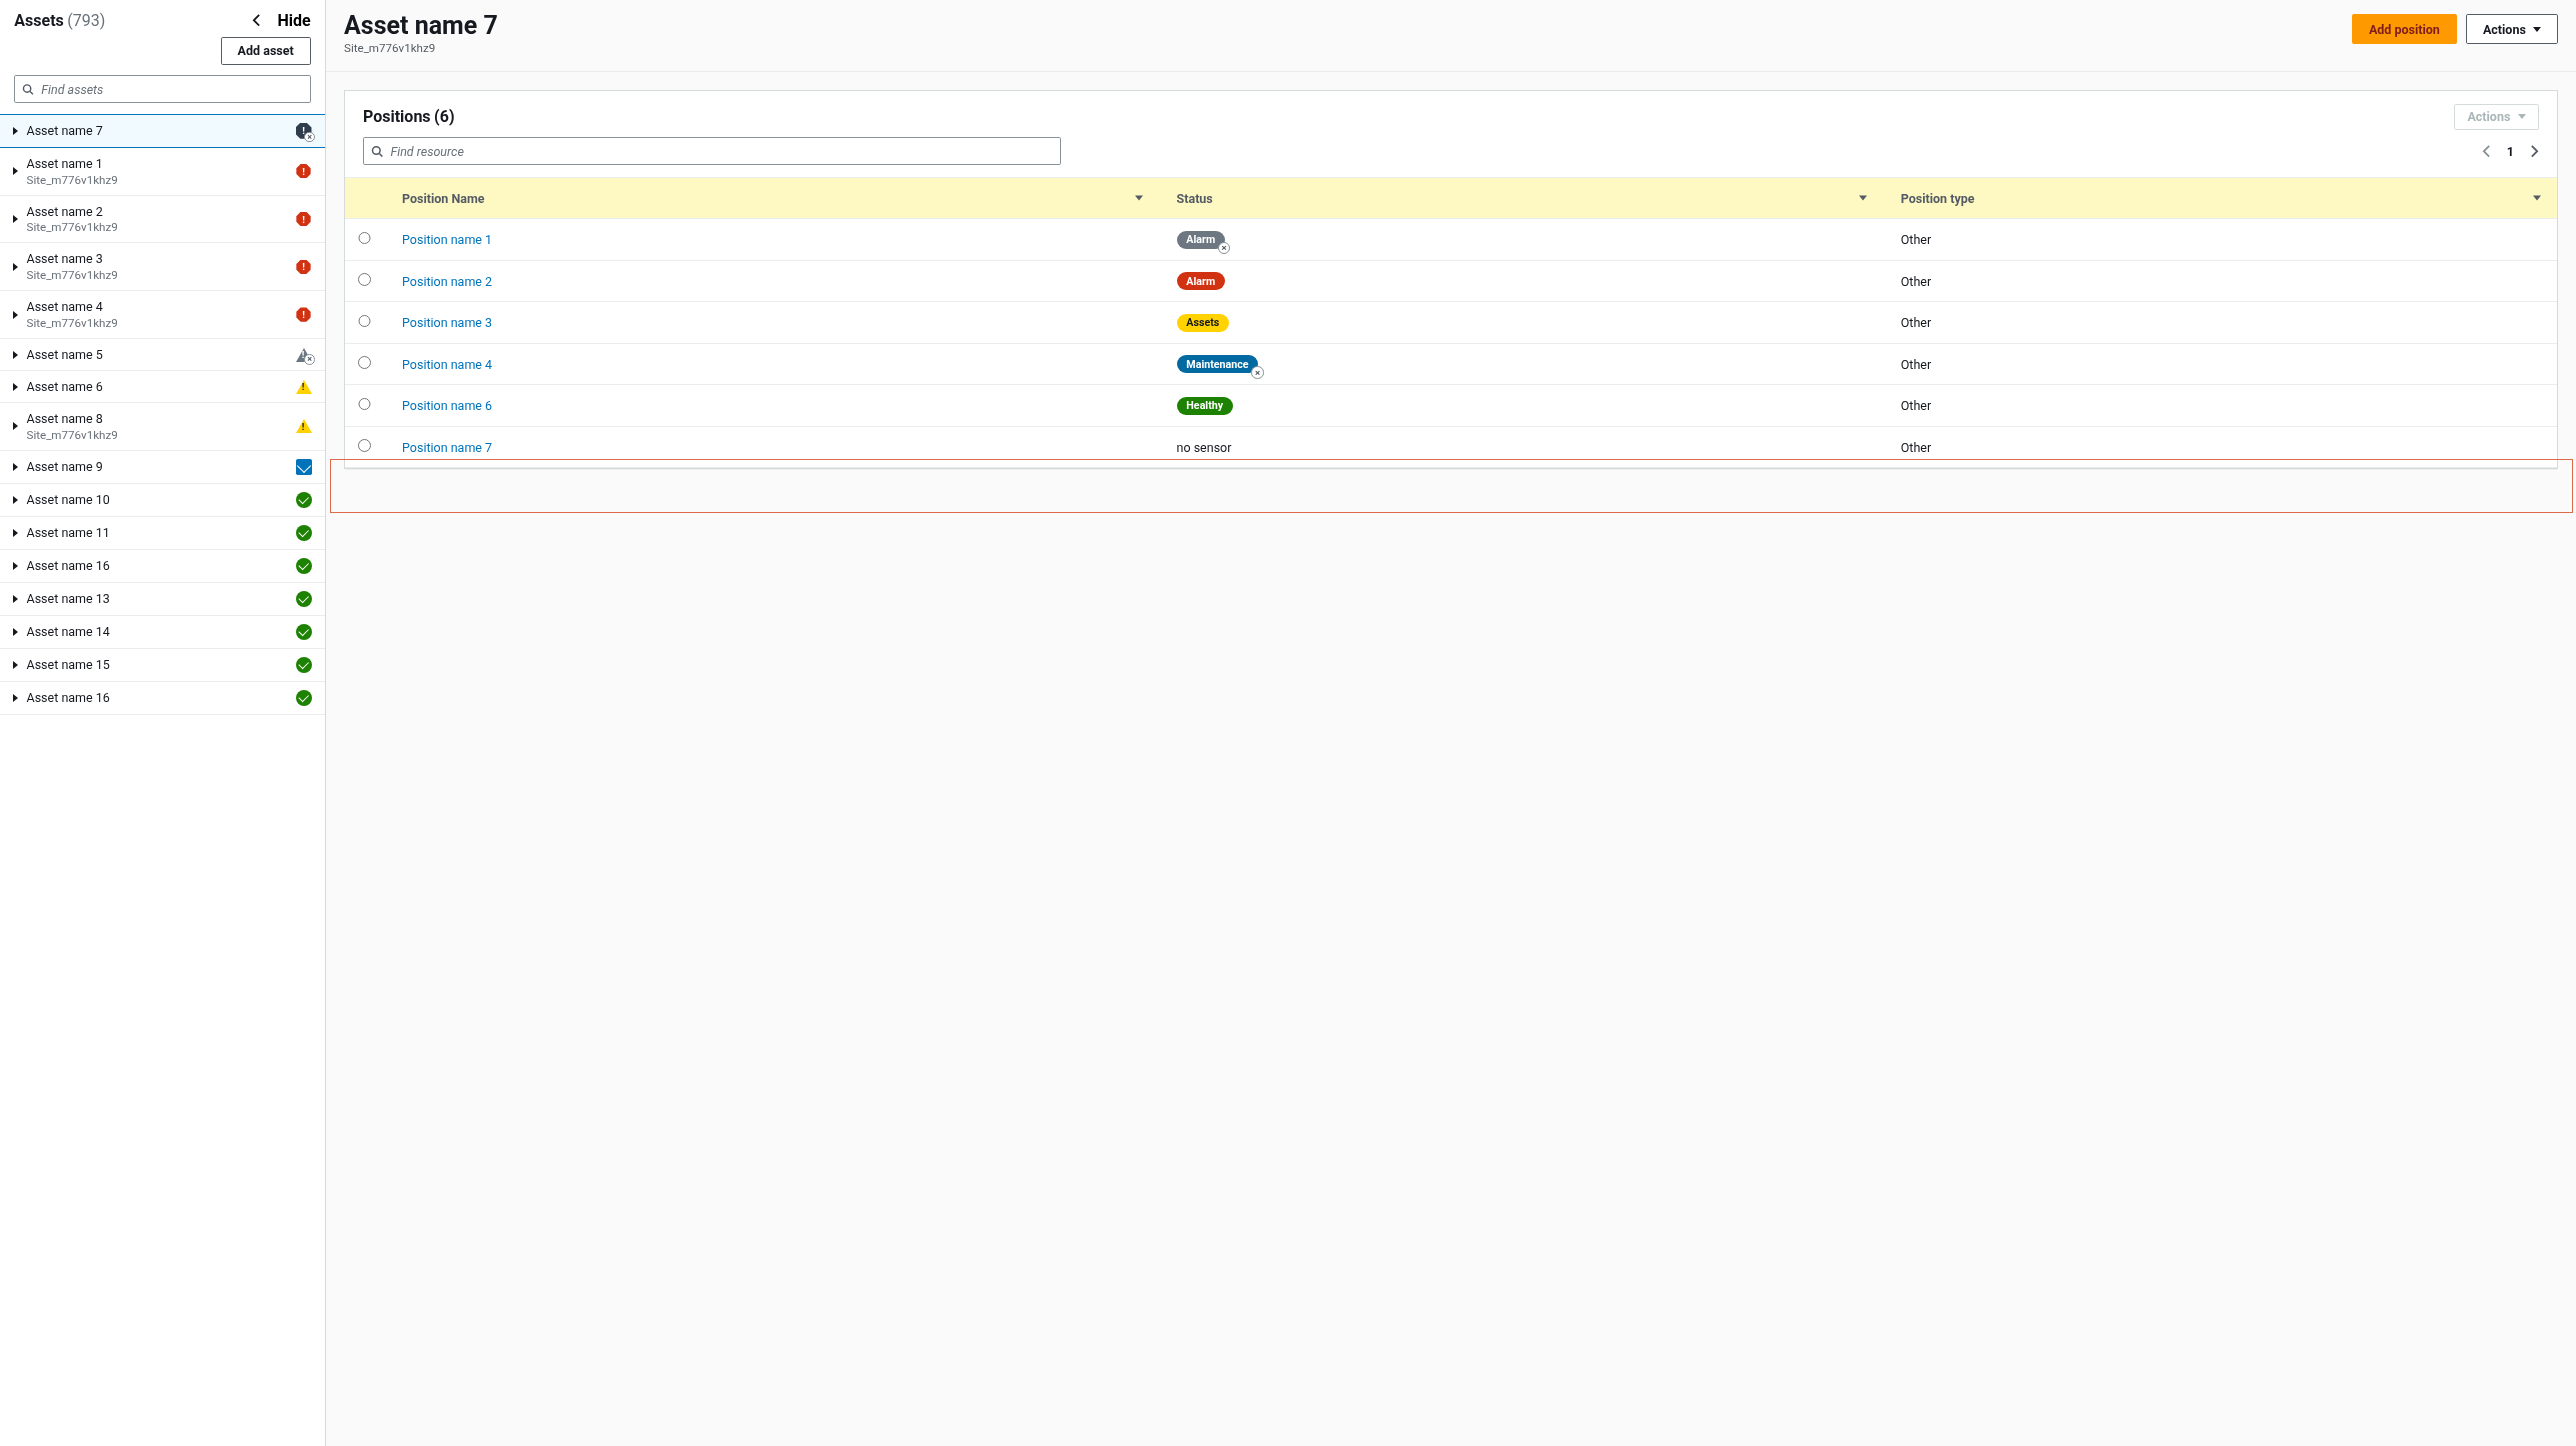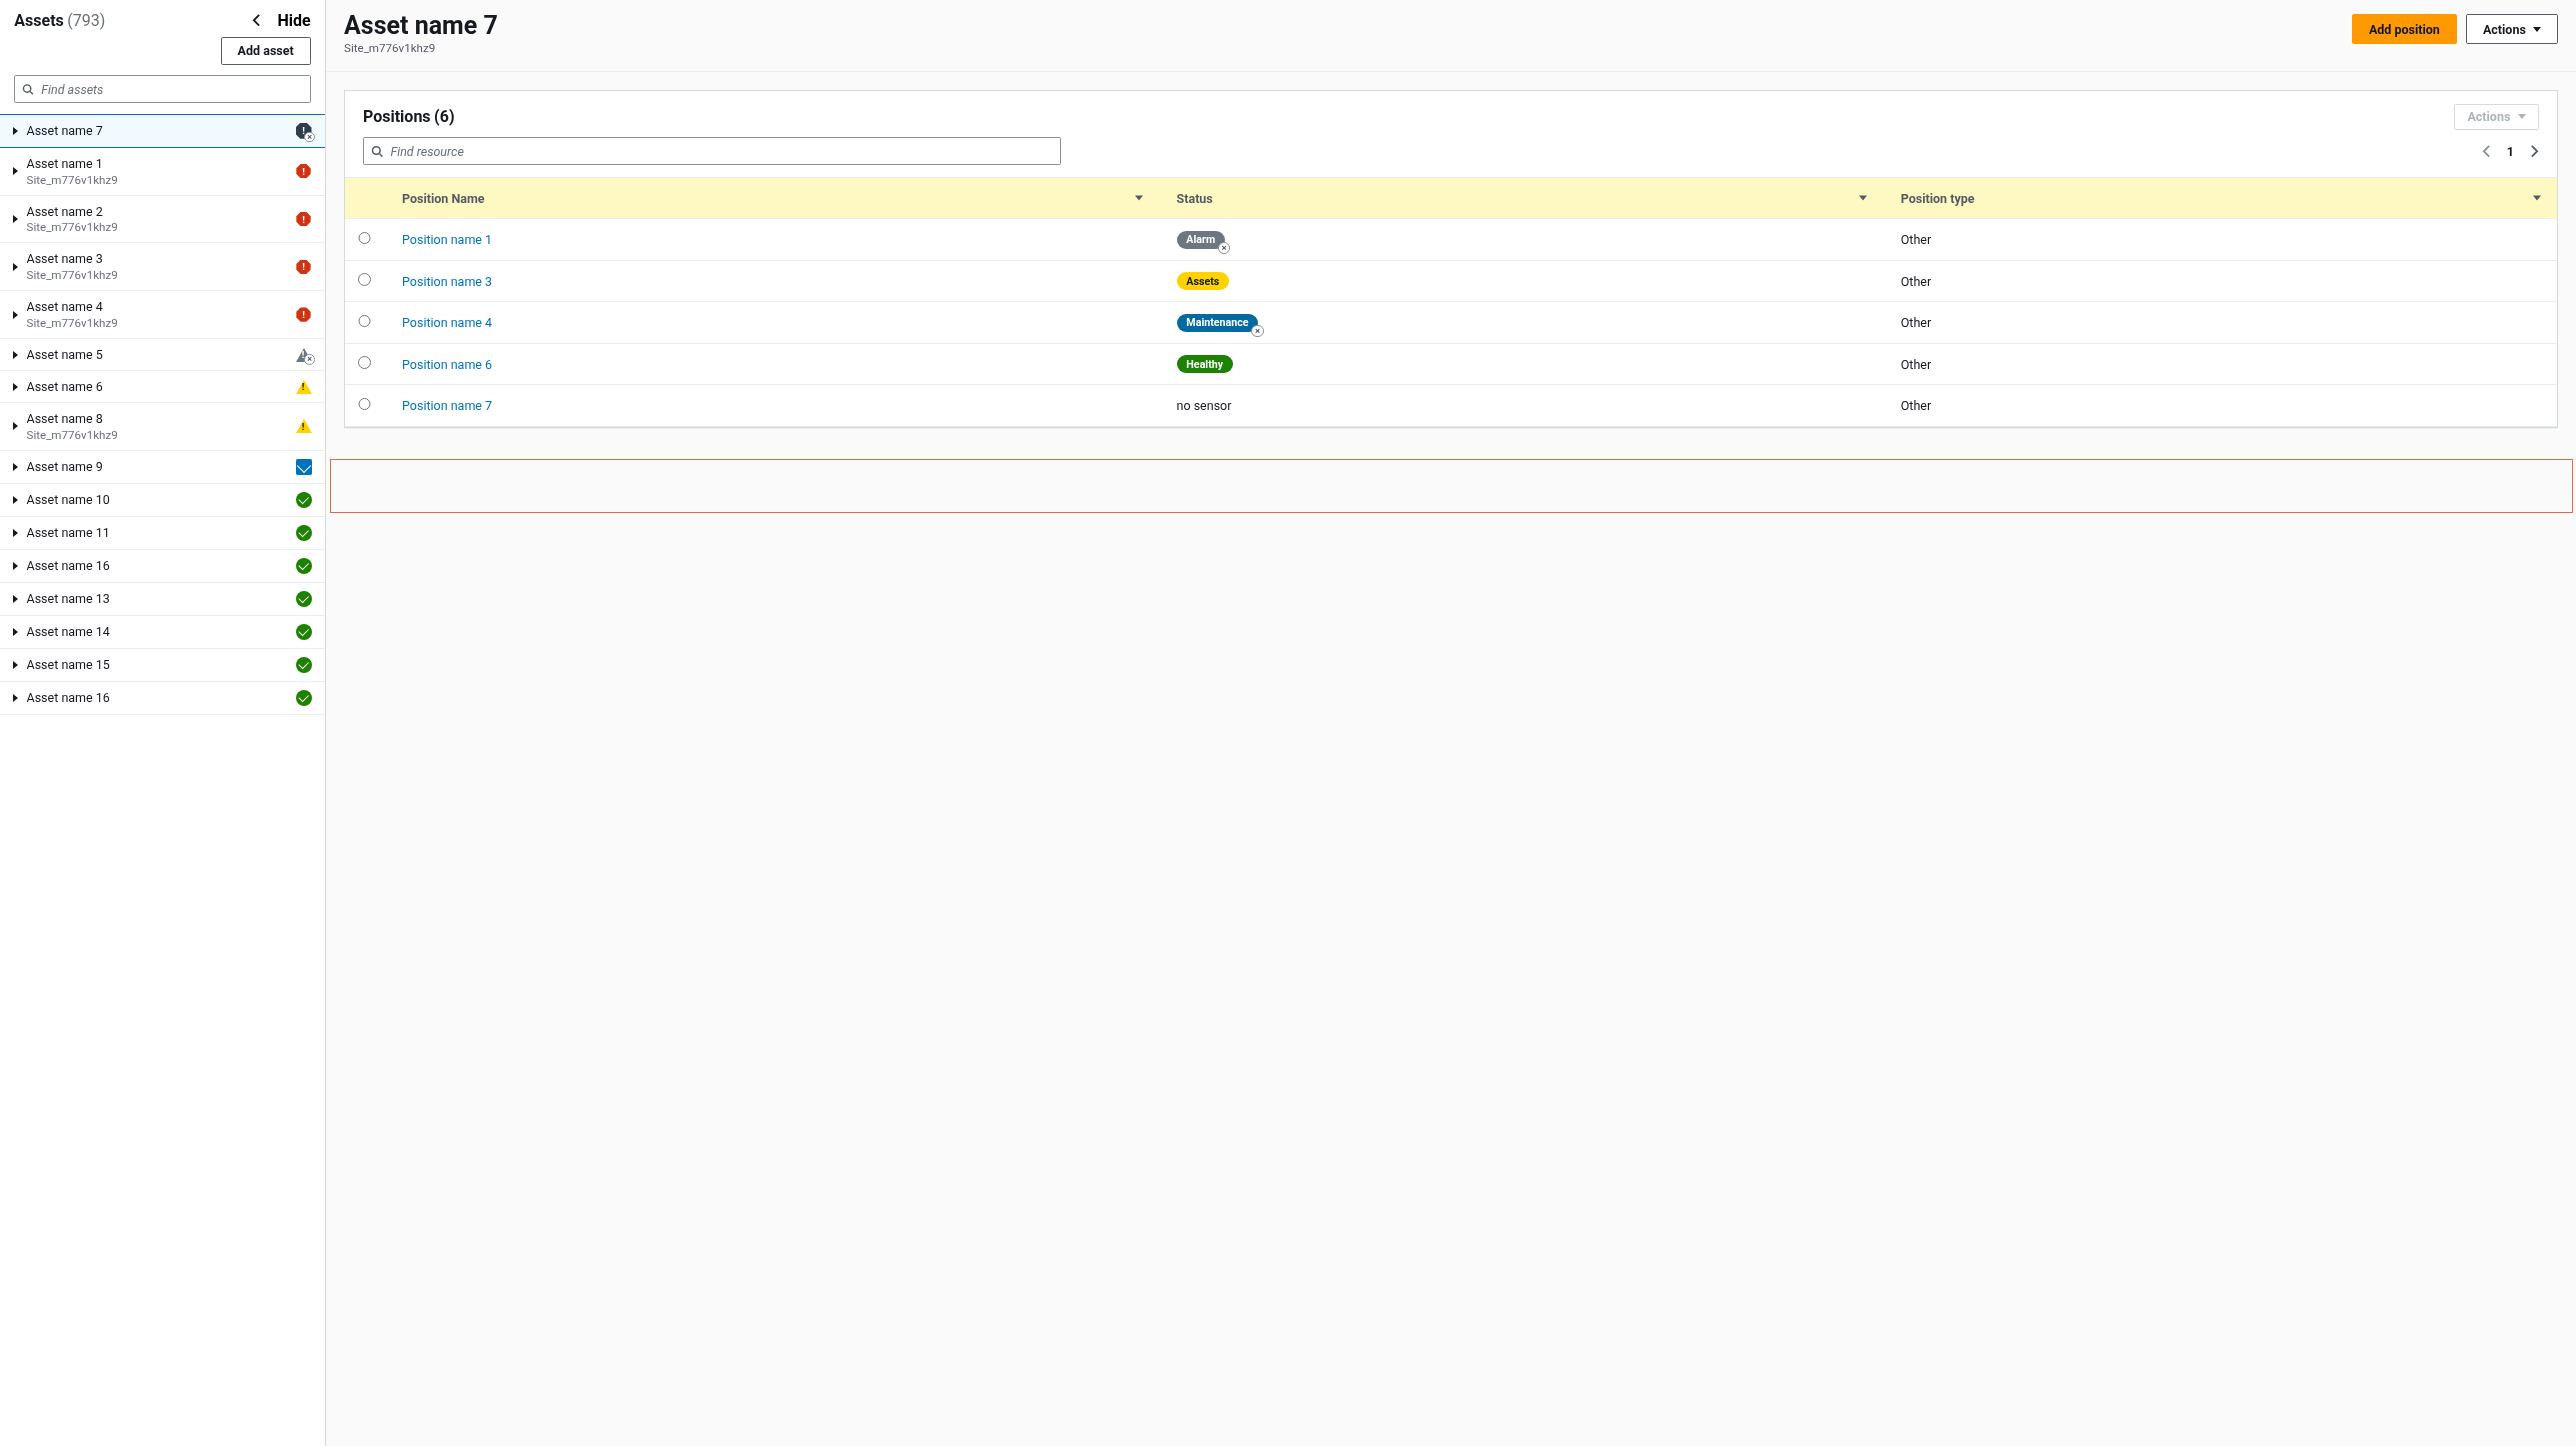--- a/index.html
+++ b/index.html
@@ -28,21 +28,21 @@
 .asset-sub { font-size: 11.6px; color: #687078; margin-top:1.8px;}
 .asset-icon { width: 18px; display:flex; align-items:center; justify-content:center;}
 svg { display:block; }
 
 
 .main { flex: 1; display: flex; flex-direction: column; background: #fafafa; overflow:hidden;}
 .main-header { padding: 10.7px 18px 16px 18px; background:#fafafa; display:flex; justify-content:space-between; align-items:flex-start; border-bottom:0.9px solid #eaeded;}
 .main-title { font-size: 25px; font-weight: 700; color: #16191f; }
 .main-sub { font-size: 11.6px; color: #545b64; margin-top:1.8px;}
 .header-actions { display:flex; gap:9px; align-items:center; padding-top:3.6px;}
-.btn-primary { background:#ff9900; border:0.9px solid #ff9900; color:#0f172a; font-weight:700; font-size:12.5px; padding:6.3px 16px; border-radius:1.8px; cursor:pointer;}
+.btn-primary { background:#ff9900; border:0.9px solid #ff9900; color:#7f1d1d; font-weight:700; font-size:12.5px; padding:6.3px 16px; border-radius:1.8px; cursor:pointer;}
 .btn-outline { background:#fff; border:0.9px solid #545b64; color:#16191f; font-weight:700; font-size:12.5px; padding:6.3px 16px; border-radius:1.8px; cursor:pointer; display:inline-flex; align-items:center; gap:7.2px;}
 .caret-down-solid { width:0; height:0; border-left:4.5px solid transparent; border-right:4.5px solid transparent; border-top:5.4px solid #16191f;}
 
 .content-area { padding: 18px; flex:1; overflow:auto;}
 .panel { border:0.9px solid #d5dbdb; background:#fff; border-radius:0; box-shadow: 0 0.9px 0.9px rgba(0,0,0,0.05);}
 .panel-head { padding: 12.5px 18px 7.2px 18px; display:flex; justify-content:space-between; align-items:center;}
 .panel-title { font-size:16px; font-weight:700; color:#16191f;}
 .panel-actions-btn { background:#fff; border:0.9px solid #d5dbdb; color:#aab7b8; font-weight:700; font-size:12.5px; padding:4.5px 12.5px; border-radius:1.8px; display:inline-flex; align-items:center; gap:7.2px; cursor:default;}
 .panel-actions-btn .caret-down-solid { border-top-color:#aab7b8;}
 
@@ -337,20 +337,26 @@
           </thead>
           <tbody id="rows">
                 <tr>
                   <td class="sel-col"><input type="radio" name="rowsel" style=""></td>
                   <td><span class="pos-link">Position name 1</span></td>
                   <td><span class="badge alarm-mute">Alarm<span class="mute-dot"></span></span></td>
                   <td>Other</td>
                 </tr>
                 <tr>
                   <td class="sel-col"><input type="radio" name="rowsel" style=""></td>
+                  <td><span class="pos-link">Position name 2</span></td>
+                  <td><span class="badge alarm">Alarm</span></td>
+                  <td>Other</td>
+                </tr>
+                <tr>
+                  <td class="sel-col"><input type="radio" name="rowsel" style=""></td>
                   <td><span class="pos-link">Position name 3</span></td>
                   <td><span class="badge warning">Assets</span></td>
                   <td>Other</td>
                 </tr>
                 <tr>
                   <td class="sel-col"><input type="radio" name="rowsel" style=""></td>
                   <td><span class="pos-link">Position name 4</span></td>
                   <td><span class="badge maintenance">Maintenance<span class="mute-dot"></span></span></td>
                   <td>Other</td>
                 </tr>

